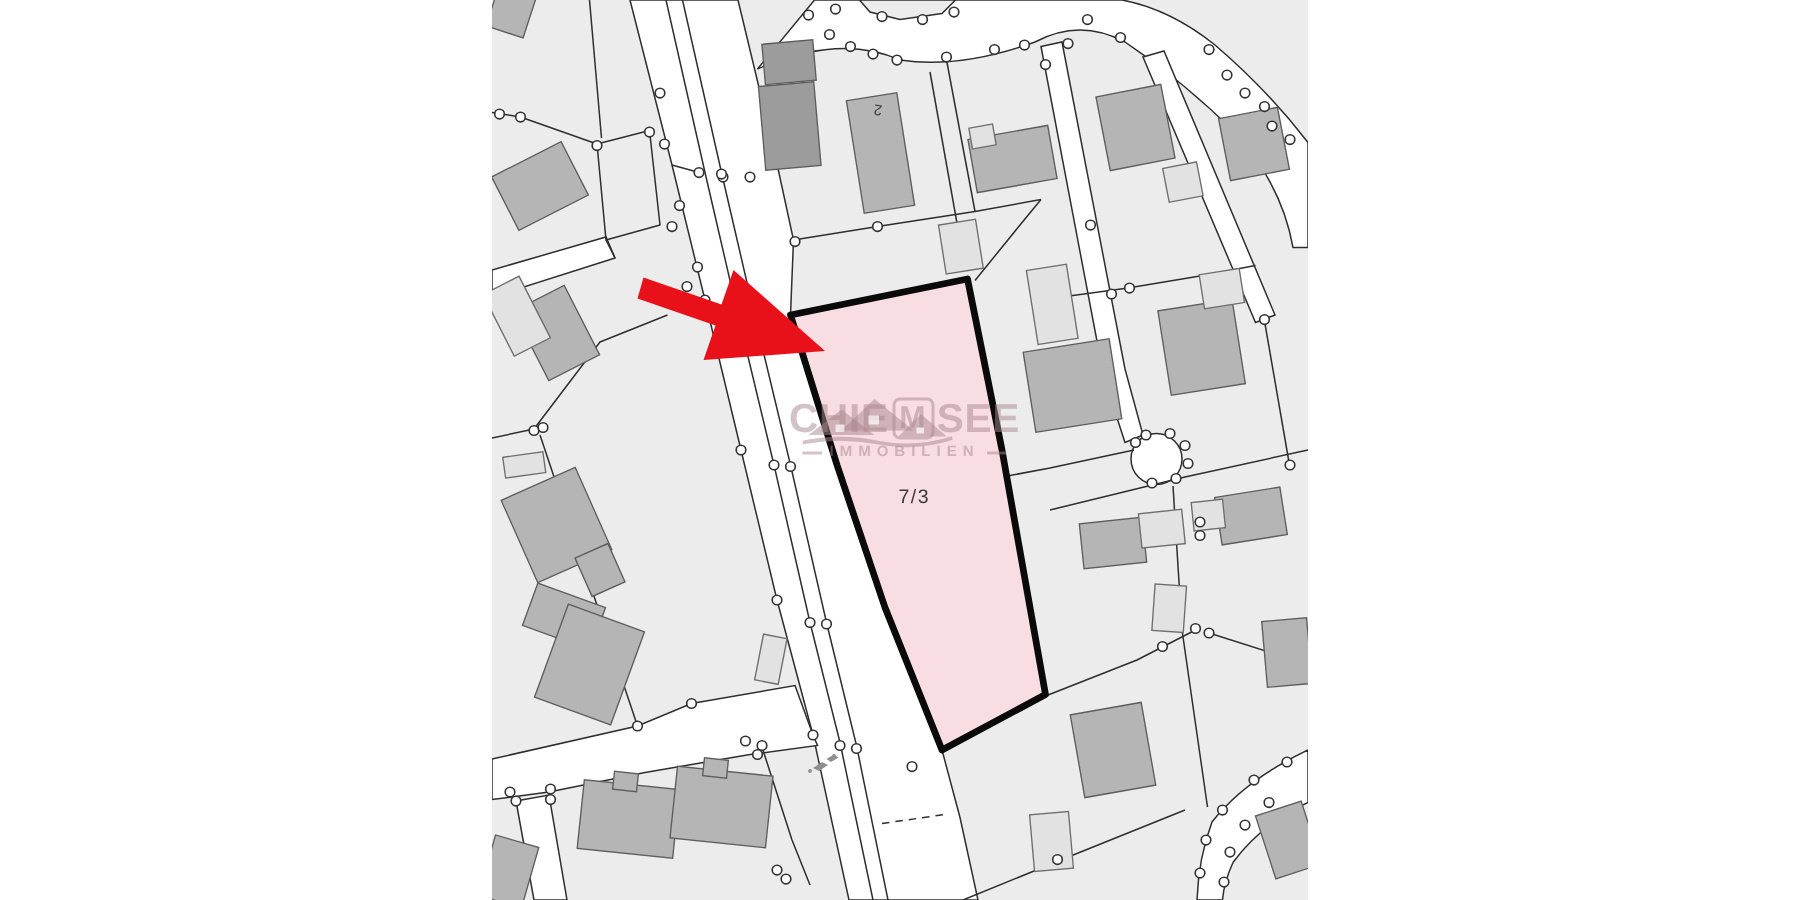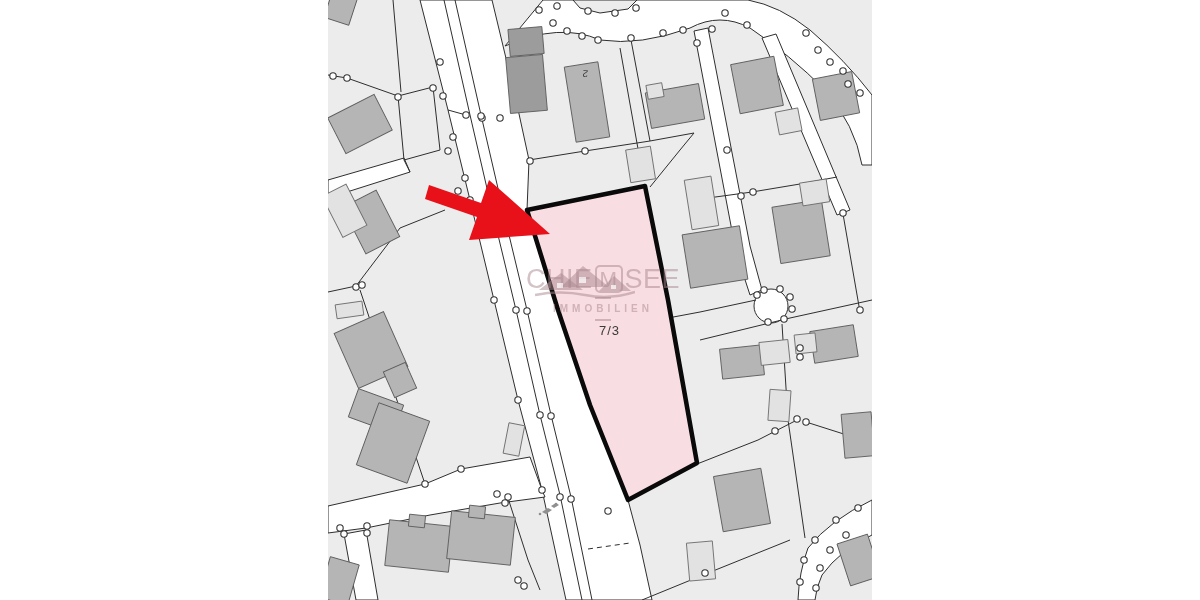--- a/index.html
+++ b/index.html
@@ -19,30 +19,30 @@
   .blight{stroke:#6e6e6e;stroke-width:0.9;}
   .island{fill:#ececec;stroke:#2e2e2e;stroke-width:1;}
   .house-number{fill:#3b3b3b;font-size:10px;font-family:"Liberation Sans",sans-serif;}
   
   .watermark{
     position:absolute;left:535px;top:263px;width:136px;
     color:rgba(168,134,142,0.5);text-align:center;line-height:1;
     user-select:none;pointer-events:none;
   }
   .watermark .brand{
-    font-weight:normal;font-size:27px;letter-spacing:0.5px;white-space:nowrap;
+    font-weight:bold;font-size:27px;letter-spacing:0.5px;white-space:nowrap;
     display:flex;align-items:center;justify-content:center;margin-top:2px;
   }
   .watermark .brand .boxed{
     display:inline-block;border:2.5px solid currentColor;border-radius:5px;
     padding:1px 3px 2px 3px;margin:0 2px;font-size:21px;
   }
   .watermark .sub{
     margin-top:4px;font-size:10px;letter-spacing:4px;font-weight:bold;
-    display:flex;align-items:center;justify-content:center;gap:5px;white-space:nowrap;flex-direction:column;
+    display:flex;align-items:center;justify-content:center;gap:5px;white-space:nowrap;
   }
   .watermark .rule{display:inline-block;height:2px;width:16px;background:currentColor;}
   .parcel-label{
     position:absolute;left:599px;top:323px;font-size:13px;color:#3b3b3b;
     font-family:"Liberation Sans",sans-serif;letter-spacing:1px;
   }
 </style>
 </head>
 <body>
 

